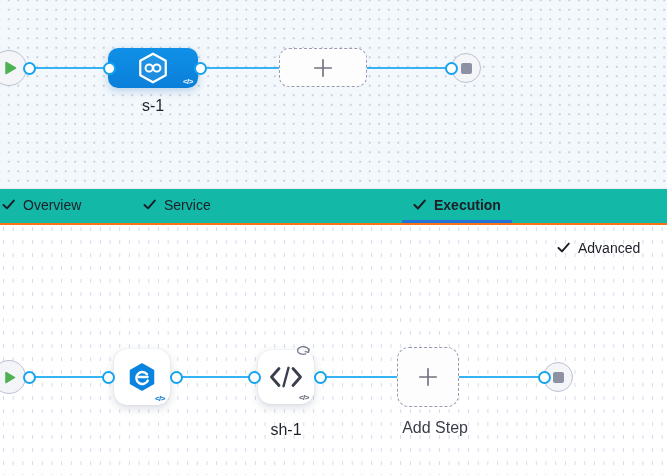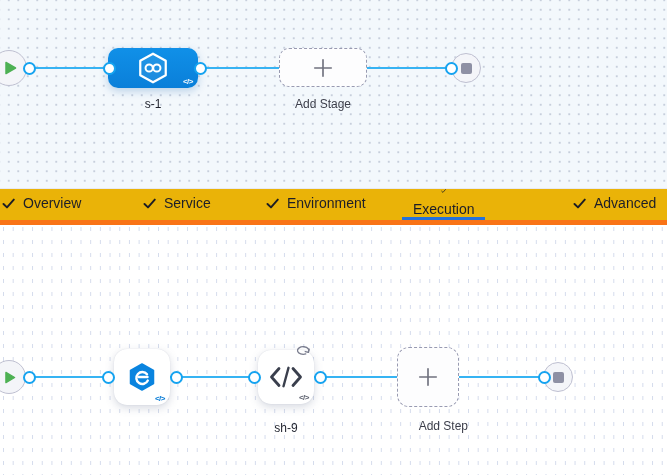--- a/index.html
+++ b/index.html
@@ -68,37 +68,37 @@
   .add-node.stage { left:279px; top:48px; width:88px; height:39px; border-radius:10px; }
   .add-node.step  { left:397px; top:122px; width:62px; height:60px; border-radius:12px; }
 
   .step-node {
     position:absolute; width:56px; height:56px; border-radius:13px; background:#fff;
     box-shadow:0 3px 9px rgba(96,106,140,0.25), 0 0 1px rgba(96,106,140,0.25);
     display:flex; align-items:center; justify-content:center; z-index:2; cursor:pointer;
   }
 
   .node-label {
-    position:absolute; text-align:center; font-size:12px; color:#1f222d; z-index:3;
+    position:absolute; text-align:center; font-size:16px; color:#1f222d; z-index:3;
   }
   .node-label.muted { color:#3c3e4a; }
 
   .loop-badge { position:absolute; top:-7px; right:3px; z-index:5; }
 
   
   .tab-bar {
-    position:relative; width:100%; height:37px; background:#eab308;
-    border-top:1px solid #e8e9f1; border-bottom:5px solid #f97316; z-index:5;
+    position:relative; width:100%; height:37px; background:#14b8a6;
+    border-top:1px solid #e8e9f1; border-bottom:2px solid #f97316; z-index:5;
   }
   .tab {
     position:absolute; top:0; height:100%; display:flex; align-items:center; gap:8px;
     font-size:14px; color:#1d1e28; cursor:pointer; border-bottom:3px solid rgba(0,0,0,0);
   }
   .tab.active {
-    font-weight:400; padding:0 11px; border-bottom:3px solid #2472da;flex-direction:column;
+    font-weight:700; padding:0 11px; border-bottom:3px solid #2472da;
   }
 </style>
 </head>
 <body>
 
 <div id="app">
 
   <div class="canvas-top">
     <div class="connector-line" style="left:29px; top:66.7px; width:425px;"></div>
 
@@ -126,54 +126,47 @@
         <path d="M10 2.5 V17.5 M2.5 10 H17.5" stroke="#70727f" stroke-width="1.5" stroke-linecap="round" fill="none"></path>
       </svg>
     </div>
 
     <div class="port" style="left:444.5px; top:61.5px;"></div>
     <div class="terminal end" style="left:451px; top:53px;">
       <div class="stop-square"></div>
     </div>
 
     <div class="node-label" style="left:108px; top:97px; width:90px;">s-1</div>
-    <div class="node-label muted" style="left:267px; top:97px; width:112px;">Add Stage</div>
   </div>
 
   <div class="tab-bar">
 
     <div class="tab" style="left:2px;">
       <svg width="13" height="11" viewBox="0 0 13 11">
         <path d="M1.5 6 L5 9.4 L11.8 1.6" stroke="#1c1d24" stroke-width="1.9" fill="none" stroke-linecap="round" stroke-linejoin="round"></path>
       </svg>
       <span>Overview</span>
     </div>
 
     <div class="tab" style="left:143px;text-align:center;">
       <svg width="13" height="11" viewBox="0 0 13 11">
         <path d="M1.5 6 L5 9.4 L11.8 1.6" stroke="#1c1d24" stroke-width="1.9" fill="none" stroke-linecap="round" stroke-linejoin="round"></path>
       </svg>
       <span>Service</span>
     </div>
 
-    <div class="tab" style="left:266px;">
-      <svg width="13" height="11" viewBox="0 0 13 11">
-        <path d="M1.5 6 L5 9.4 L11.8 1.6" stroke="#1c1d24" stroke-width="1.9" fill="none" stroke-linecap="round" stroke-linejoin="round"></path>
-      </svg>
-      <span>Environment</span>
-    </div>
 
     <div class="tab active" style="left:402px;">
       <svg width="13" height="11" viewBox="0 0 13 11">
         <path d="M1.5 6 L5 9.4 L11.8 1.6" stroke="#1c1d24" stroke-width="2.1" fill="none" stroke-linecap="round" stroke-linejoin="round"></path>
       </svg>
       <span>Execution</span>
     </div>
 
-    <div class="tab" style="left:573px;">
+    <div class="tab" style="left:557px;margin-top:43px;">
       <svg width="13" height="11" viewBox="0 0 13 11">
         <path d="M1.5 6 L5 9.4 L11.8 1.6" stroke="#1c1d24" stroke-width="1.9" fill="none" stroke-linecap="round" stroke-linejoin="round"></path>
       </svg>
       <span>Advanced</span>
     </div>
   </div>
 
   <div class="canvas-bottom">
     <div class="connector-line" style="left:29px; top:150.7px; width:523px;"></div>
 
@@ -217,17 +210,17 @@
       <svg width="22" height="22" viewBox="0 0 20 20">
         <path d="M10 2.5 V17.5 M2.5 10 H17.5" stroke="#70727f" stroke-width="1.5" stroke-linecap="round" fill="none"></path>
       </svg>
     </div>
 
     <div class="port" style="left:537.5px; top:145.5px;"></div>
     <div class="terminal end" style="left:543px; top:137px;">
       <div class="stop-square"></div>
     </div>
 
-    <div class="node-label" style="left:254px; top:196px; width:64px;">sh-9</div>
+    <div class="node-label" style="left:254px; top:196px; width:64px;">sh-1</div>
     <div class="node-label muted" style="left:388px; top:194px; width:80px;text-align:right;">Add Step</div>
   </div>
 
 </div>
 
 </body></html>

